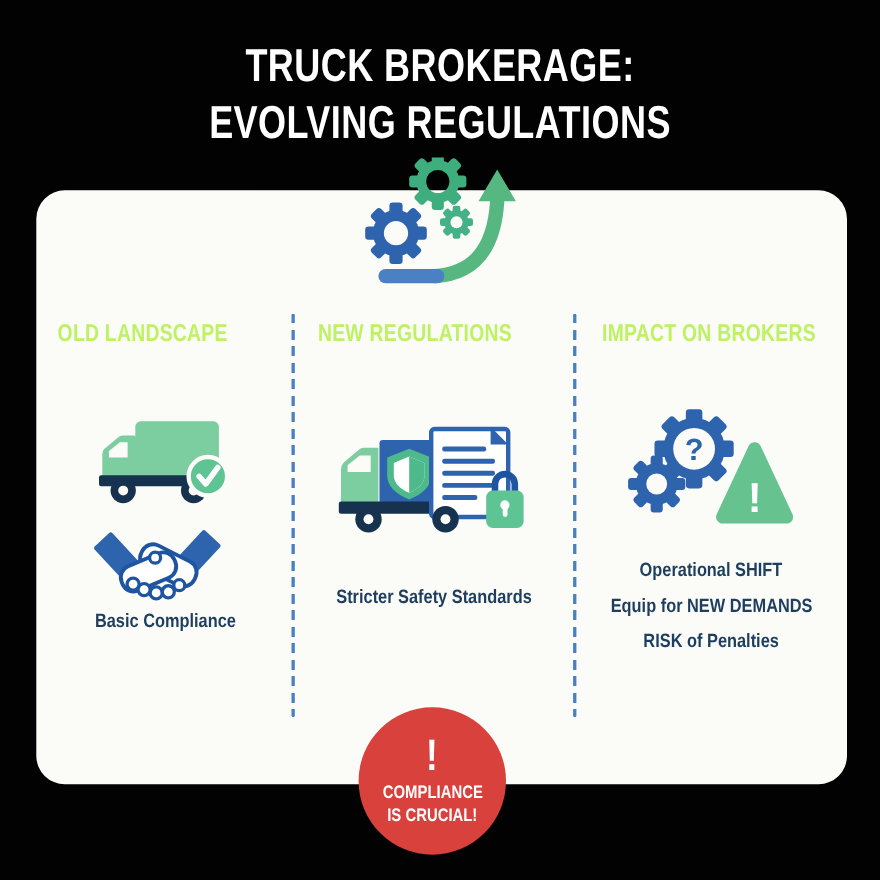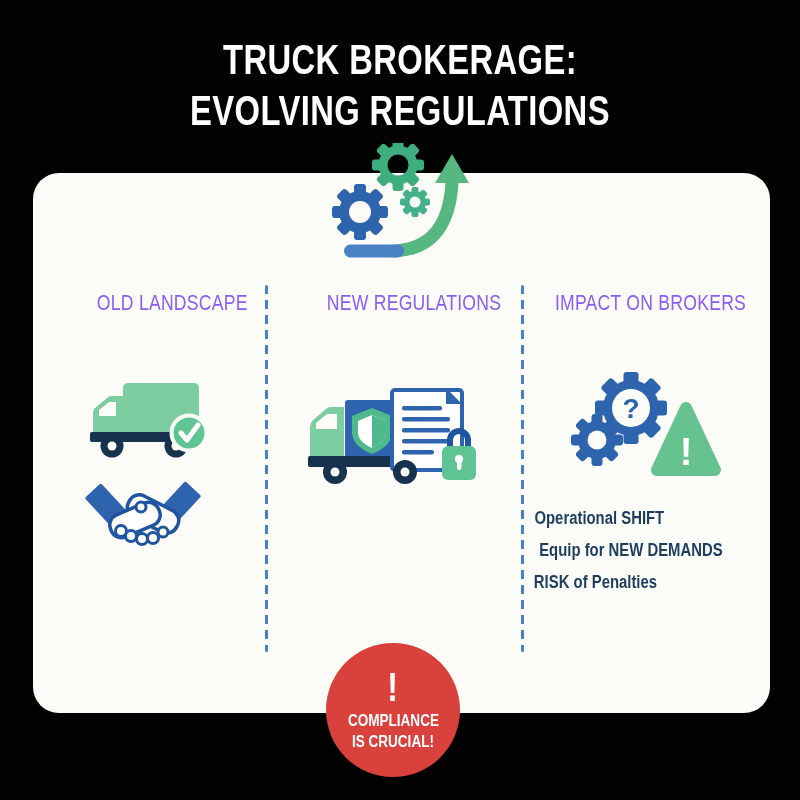--- a/index.html
+++ b/index.html
@@ -6,24 +6,24 @@
   .stage{position:relative;width:800px;height:800px;background:#020202;overflow:hidden;
          font-family:"Liberation Sans",sans-serif;}
   .abs{position:absolute;}
   .card{position:absolute;left:33px;top:173px;width:737px;height:540px;
         background:#fbfbf8;border-radius:26px;}
   .title{position:absolute;left:0;top:34px;width:800px;text-align:center;color:#ffffff;
          font-weight:800;font-size:42px;line-height:51px;letter-spacing:.5px;}
   .t-line{display:block;transform:scaleX(.78);white-space:nowrap;}
   .divider{position:absolute;top:285px;height:367px;width:3px;border-radius:2px;
            background:repeating-linear-gradient(to bottom,#4a7fc1 0 9px,transparent 9px 15px);}
-  .col-header{position:absolute;top:290px;text-align:right;color:#8b5cf6;
-              font-size:22px;font-weight:400;}
+  .col-header{position:absolute;top:290px;text-align:left;color:#bef264;
+              font-size:22px;font-weight:700;}
   .col-header>span{display:inline-block;transform:scaleX(.8);letter-spacing:.3px;white-space:nowrap;}
-  .body-line{position:absolute;color:#1d3e5e;font-size:17.5px;font-weight:700;}
+  .body-line{position:absolute;text-align:center;color:#1d3e5e;font-size:17.5px;font-weight:700;}
   .body-line>span{display:inline-block;transform:scaleX(.85);white-space:nowrap;}
   .badge{position:absolute;left:326px;top:643px;width:134px;height:134px;border-radius:50%;
          background:#d8413c;display:flex;flex-direction:column;align-items:center;
          justify-content:center;color:#fff;text-align:center;}
   .badge .excl{font-size:40px;font-weight:800;line-height:38px;transform:scaleX(.8);margin-bottom:4px;}
   .badge .b-line{font-size:16.5px;font-weight:800;line-height:21px;transform:scaleX(.82);white-space:nowrap;}
   svg text{font-family:"Liberation Sans",sans-serif;}
 </style>
 </head>
 <body>
@@ -124,20 +124,23 @@
       </g>
       <circle cx="58" cy="33" r="5" fill="#fff" stroke="#1f55a0" stroke-width="3"></circle>
       <circle cx="38" cy="57" r="5.5" fill="#fff" stroke="#1f55a0" stroke-width="3"></circle>
       <circle cx="48" cy="62" r="5.5" fill="#fff" stroke="#1f55a0" stroke-width="3"></circle>
       <circle cx="59" cy="65" r="5.5" fill="#fff" stroke="#1f55a0" stroke-width="3"></circle>
       <circle cx="70" cy="64" r="5.5" fill="#fff" stroke="#1f55a0" stroke-width="3"></circle>
       <circle cx="80" cy="58" r="5" fill="#fff" stroke="#1f55a0" stroke-width="3"></circle>
     </g>
   </svg>
 
+  <div class="body-line" style="left:33px;width:234px;top:554px">
+    <span>Basic Compliance</span>
+  </div>
 
   <svg class="abs" style="left:300px;top:382px" width="200" height="110" viewBox="0 0 200 110">
     <rect x="45" y="18" width="58" height="62" rx="3" fill="#2e63ae"></rect>
     <path d="M10,78 L10,45 Q10,41 13,38 L26,27 Q28,25 31,25 L44,25 L44,78 Z" fill="#7ccd9f"></path>
     <path d="M16,41 L27,32 L37,32 L37,47 L16,47 Z" fill="#fbfbf8"></path>
     <g>
       <path d="M72,26 L92,34 L92,50 Q92,64 72,72 Q52,64 52,50 L52,34 Z" fill="#4eb98a"></path>
       <path d="M72,33 L86,39 L86,50 Q86,60 72,66 Q58,60 58,50 L58,39 Z" fill="#ffffff"></path>
       <path d="M72,33 L86,39 L86,50 Q86,60 72,66 Z" fill="#4eb98a"></path>
     </g>
@@ -158,20 +161,23 @@
         <circle cx="105" cy="90" r="4.5" fill="#fbfbf8"></circle>
     </g>
     <g>
       <path d="M150,66 L150,58 a9,9 0 0 1 18,0 L168,66" fill="none" stroke="#1f55a0" stroke-width="6"></path>
       <rect x="142" y="64" width="34" height="34" rx="6" fill="#5ec494"></rect>
       <circle cx="159" cy="77" r="4.2" fill="#fff"></circle>
       <rect x="157" y="78" width="4.4" height="10" rx="2.2" fill="#fff"></rect>
     </g>
   </svg>
 
+  <div class="body-line" style="left:267px;width:256px;top:532px">
+    <span>Stricter Safety Standards</span>
+  </div>
 
   <svg class="abs" style="left:553px;top:368px" width="170" height="120" viewBox="0 0 170 120">
     <g transform="translate(78,40)">
       <rect x="-36" y="-7.5" width="72" height="15" rx="3" fill="#2e63ae"></rect>
       <rect x="-36" y="-7.5" width="72" height="15" rx="3" fill="#2e63ae" transform="rotate(45)"></rect>
       <rect x="-36" y="-7.5" width="72" height="15" rx="3" fill="#2e63ae" transform="rotate(90)"></rect>
       <rect x="-36" y="-7.5" width="72" height="15" rx="3" fill="#2e63ae" transform="rotate(135)"></rect>
       <circle r="28" fill="#2e63ae"></circle>
       <circle r="19" fill="#fbfbf8"></circle>
       <text x="0" y="10" text-anchor="middle" font-size="28" font-weight="800" fill="#2e63ae">?</text>

